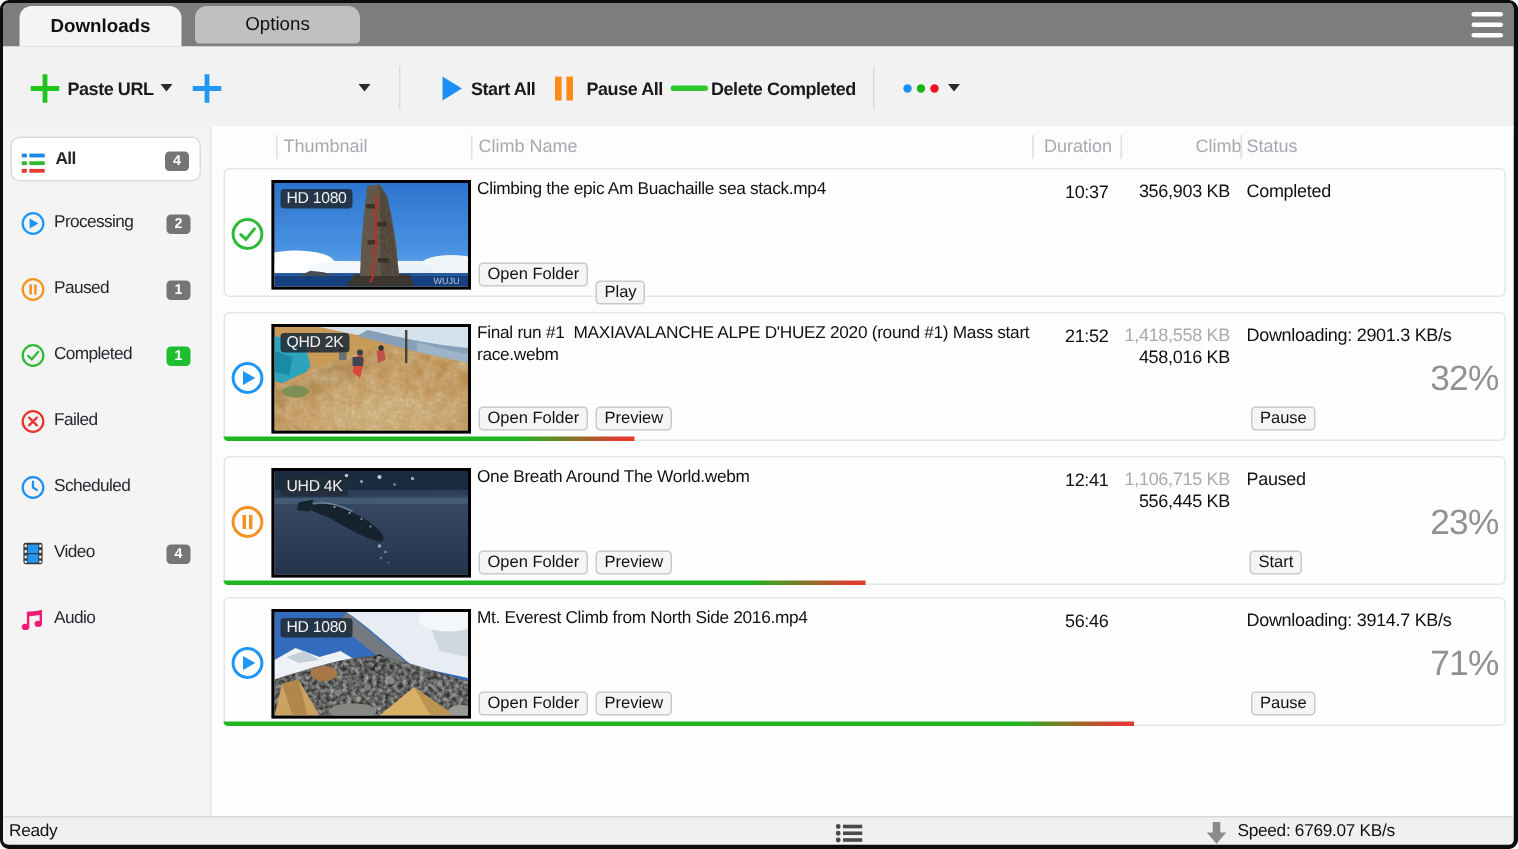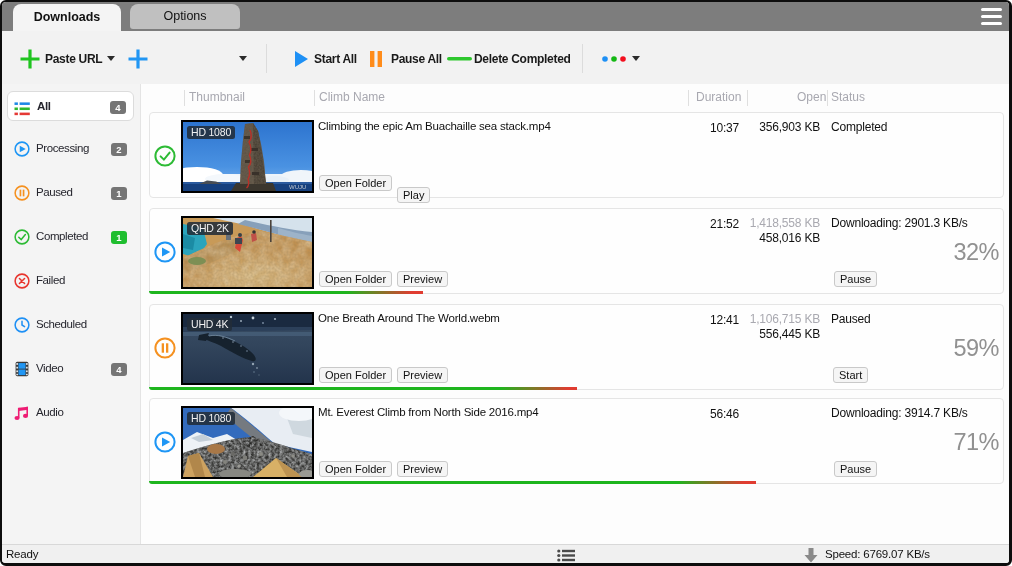--- a/index.html
+++ b/index.html
@@ -200,21 +200,21 @@
 
   <div id="content">
     <div id="thead">
       <i style="left:43px"></i>
         <span style="left:48px">Thumbnail</span>
       <i style="left:173px"></i>
         <span style="left:178px">Climb Name</span>
       <i style="left:547px"></i>
         <span style="left:555px">Duration</span>
       <i style="left:606px"></i>
-        <span style="left:656px">Open</span>
+        <span style="left:656px">Climb</span>
       <i style="left:686px"></i>
         <span style="left:690px">Status</span>
     </div>
 
     <div class="row" style="top:28px">
       <svg class="stico" viewBox="0 0 22 22">
           <circle cx="11" cy="11" r="9.6" fill="none" stroke="#2dbb35" stroke-width="2"></circle>
           <path d="M6.6 11.4 L9.9 14.6 L15.6 7.6" fill="none" stroke="#2dbb35" stroke-width="2" stroke-linecap="round"></path>
         </svg>
       <div class="thumb">
@@ -300,20 +300,21 @@
           <path d="M54 20 L58 18 L60 22 L57 34 L52 30 Z" fill="#d84838"></path>
           <circle cx="57" cy="17" r="2" fill="#384048"></circle>
           <rect x="52" y="20" width="7" height="6" fill="#3e4650"></rect>
           <path d="M68 16 L73 15 L74 22 L69 24 Z" fill="#c05048"></path>
           <circle cx="71" cy="14" r="1.8" fill="#333"></circle>
           <circle cx="45" cy="15" r="2" fill="#5a5a5a"></circle>
           <rect x="43" y="17" width="5" height="5" fill="#687078"></rect>
         </svg>
         <div class="qlab">QHD 2K</div>
       </div>
+      <div class="fname">Final run #1&nbsp; MAXIAVALANCHE ALPE D'HUEZ 2020 (round #1) Mass start race.webm</div>
       <div class="dur">21:52</div>
       <div class="sz">1,418,558 KB<br><b>458,016 KB</b></div>
       <div class="stat">Downloading: 2901.3 KB/s</div>
       <div class="pct">32%</div>
       <div class="btn" style="left:169px; top:62px;">Open Folder</div>
       <div class="btn" style="left:247px; top:62px;">Preview</div>
       <div class="btn" style="left:684px; top:62px;">Pause</div>
       <div class="prog" style="width:274px; background:linear-gradient(90deg,#1eb51e 0%,#1eb51e 72%,#e03c31 96%);"></div>
     </div>
 
@@ -353,21 +354,21 @@
           <circle cx="74" cy="54" r="0.9" fill="#9fb2c2" opacity="0.7"></circle>
           <circle cx="71" cy="58" r="0.8" fill="#93a8ba" opacity="0.6"></circle>
           <circle cx="76" cy="61" r="0.7" fill="#8aa0b4" opacity="0.5"></circle>
         </svg>
         <div class="qlab">UHD 4K</div>
       </div>
       <div class="fname">One Breath Around The World.webm</div>
       <div class="dur">12:41</div>
       <div class="sz">1,106,715 KB<br><b>556,445 KB</b></div>
       <div class="stat">Paused</div>
-      <div class="pct">59%</div>
+      <div class="pct">23%</div>
       <div class="btn" style="left:169px; top:62px;">Open Folder</div>
       <div class="btn" style="left:247px; top:62px;">Preview</div>
       <div class="btn" style="left:683px; top:62px;">Start</div>
       <div class="prog" style="width:428px; background:linear-gradient(90deg,#1eb51e 0%,#1eb51e 82%,#e03c31 98%);"></div>
     </div>
 
     <div class="row" style="top:314px">
       <svg class="stico" viewBox="0 0 22 22">
           <circle cx="11" cy="11" r="9.6" fill="none" stroke="#1e96f5" stroke-width="2"></circle>
           <path d="M8 6.4 L16.2 11 L8 15.6 Z" fill="#1e96f5"></path>

